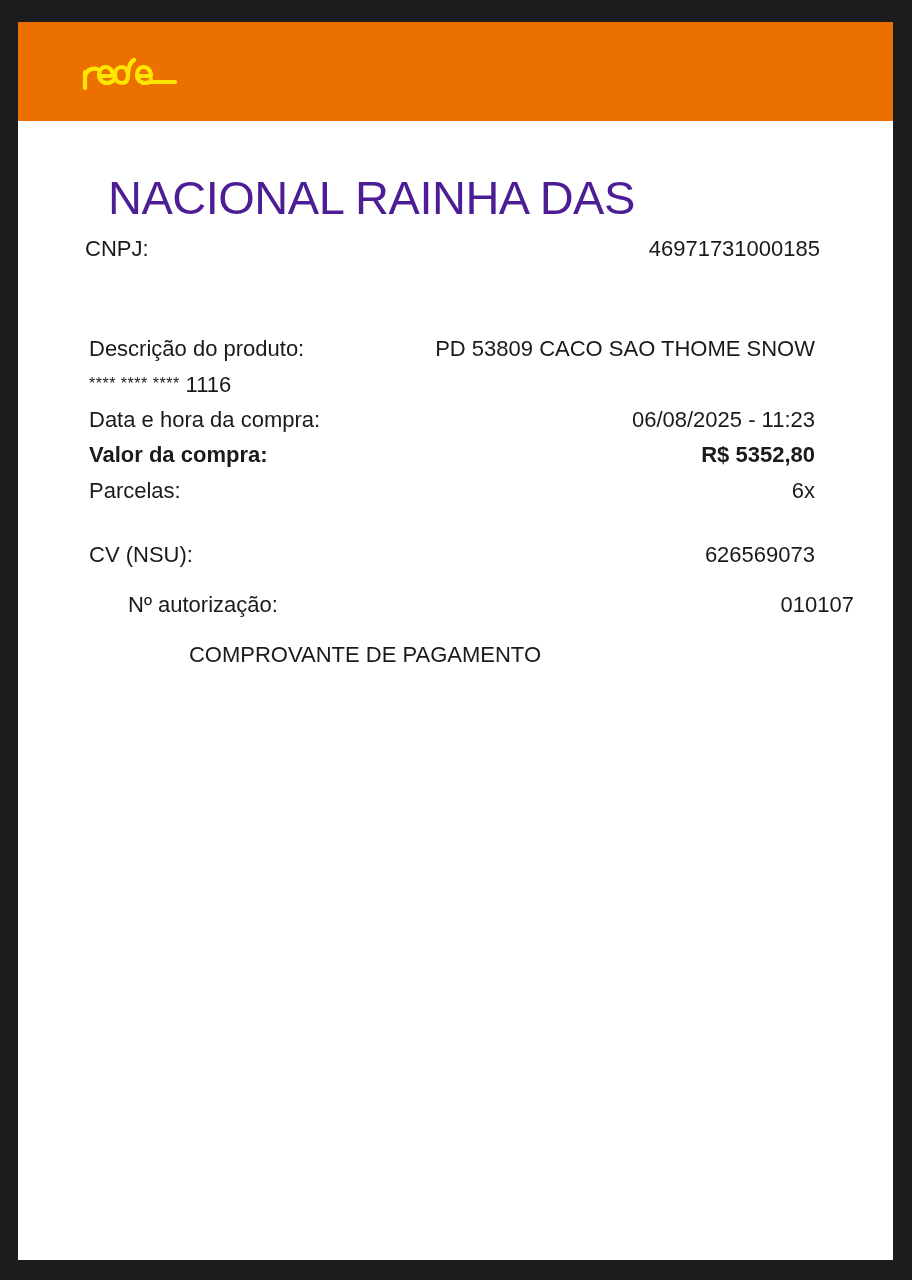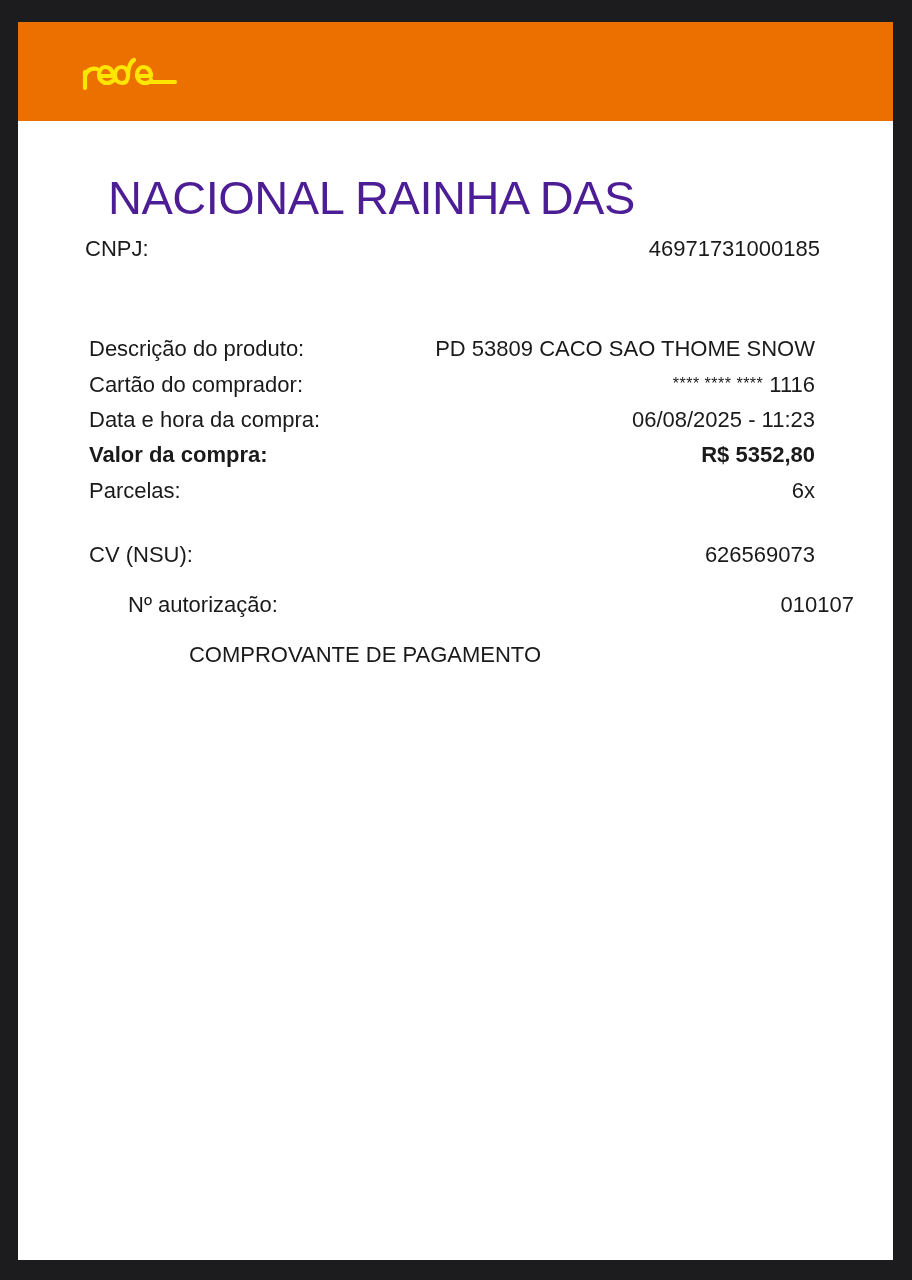--- a/index.html
+++ b/index.html
@@ -120,21 +120,20 @@
     <span>46971731000185</span>
   </div>
 
 
   <div class="row detail" style="top:314px;">
     <span>Descrição do produto:</span>
     <span>PD 53809 CACO SAO THOME SNOW</span>
   </div>
 
   <div class="row detail" style="top:349px;">
-    <span>Cartão do comprador:</span>
     <span><span class="masked">**** **** ****</span><span>1116</span></span>
   </div>
 
   <div class="row detail" style="top:385px;">
     <span>Data e hora da compra:</span>
     <span>06/08/2025 - 11:23</span>
   </div>
 
   <div class="row detail" style="top:420px;font-weight:bold;">
     <span>Valor da compra:</span>

